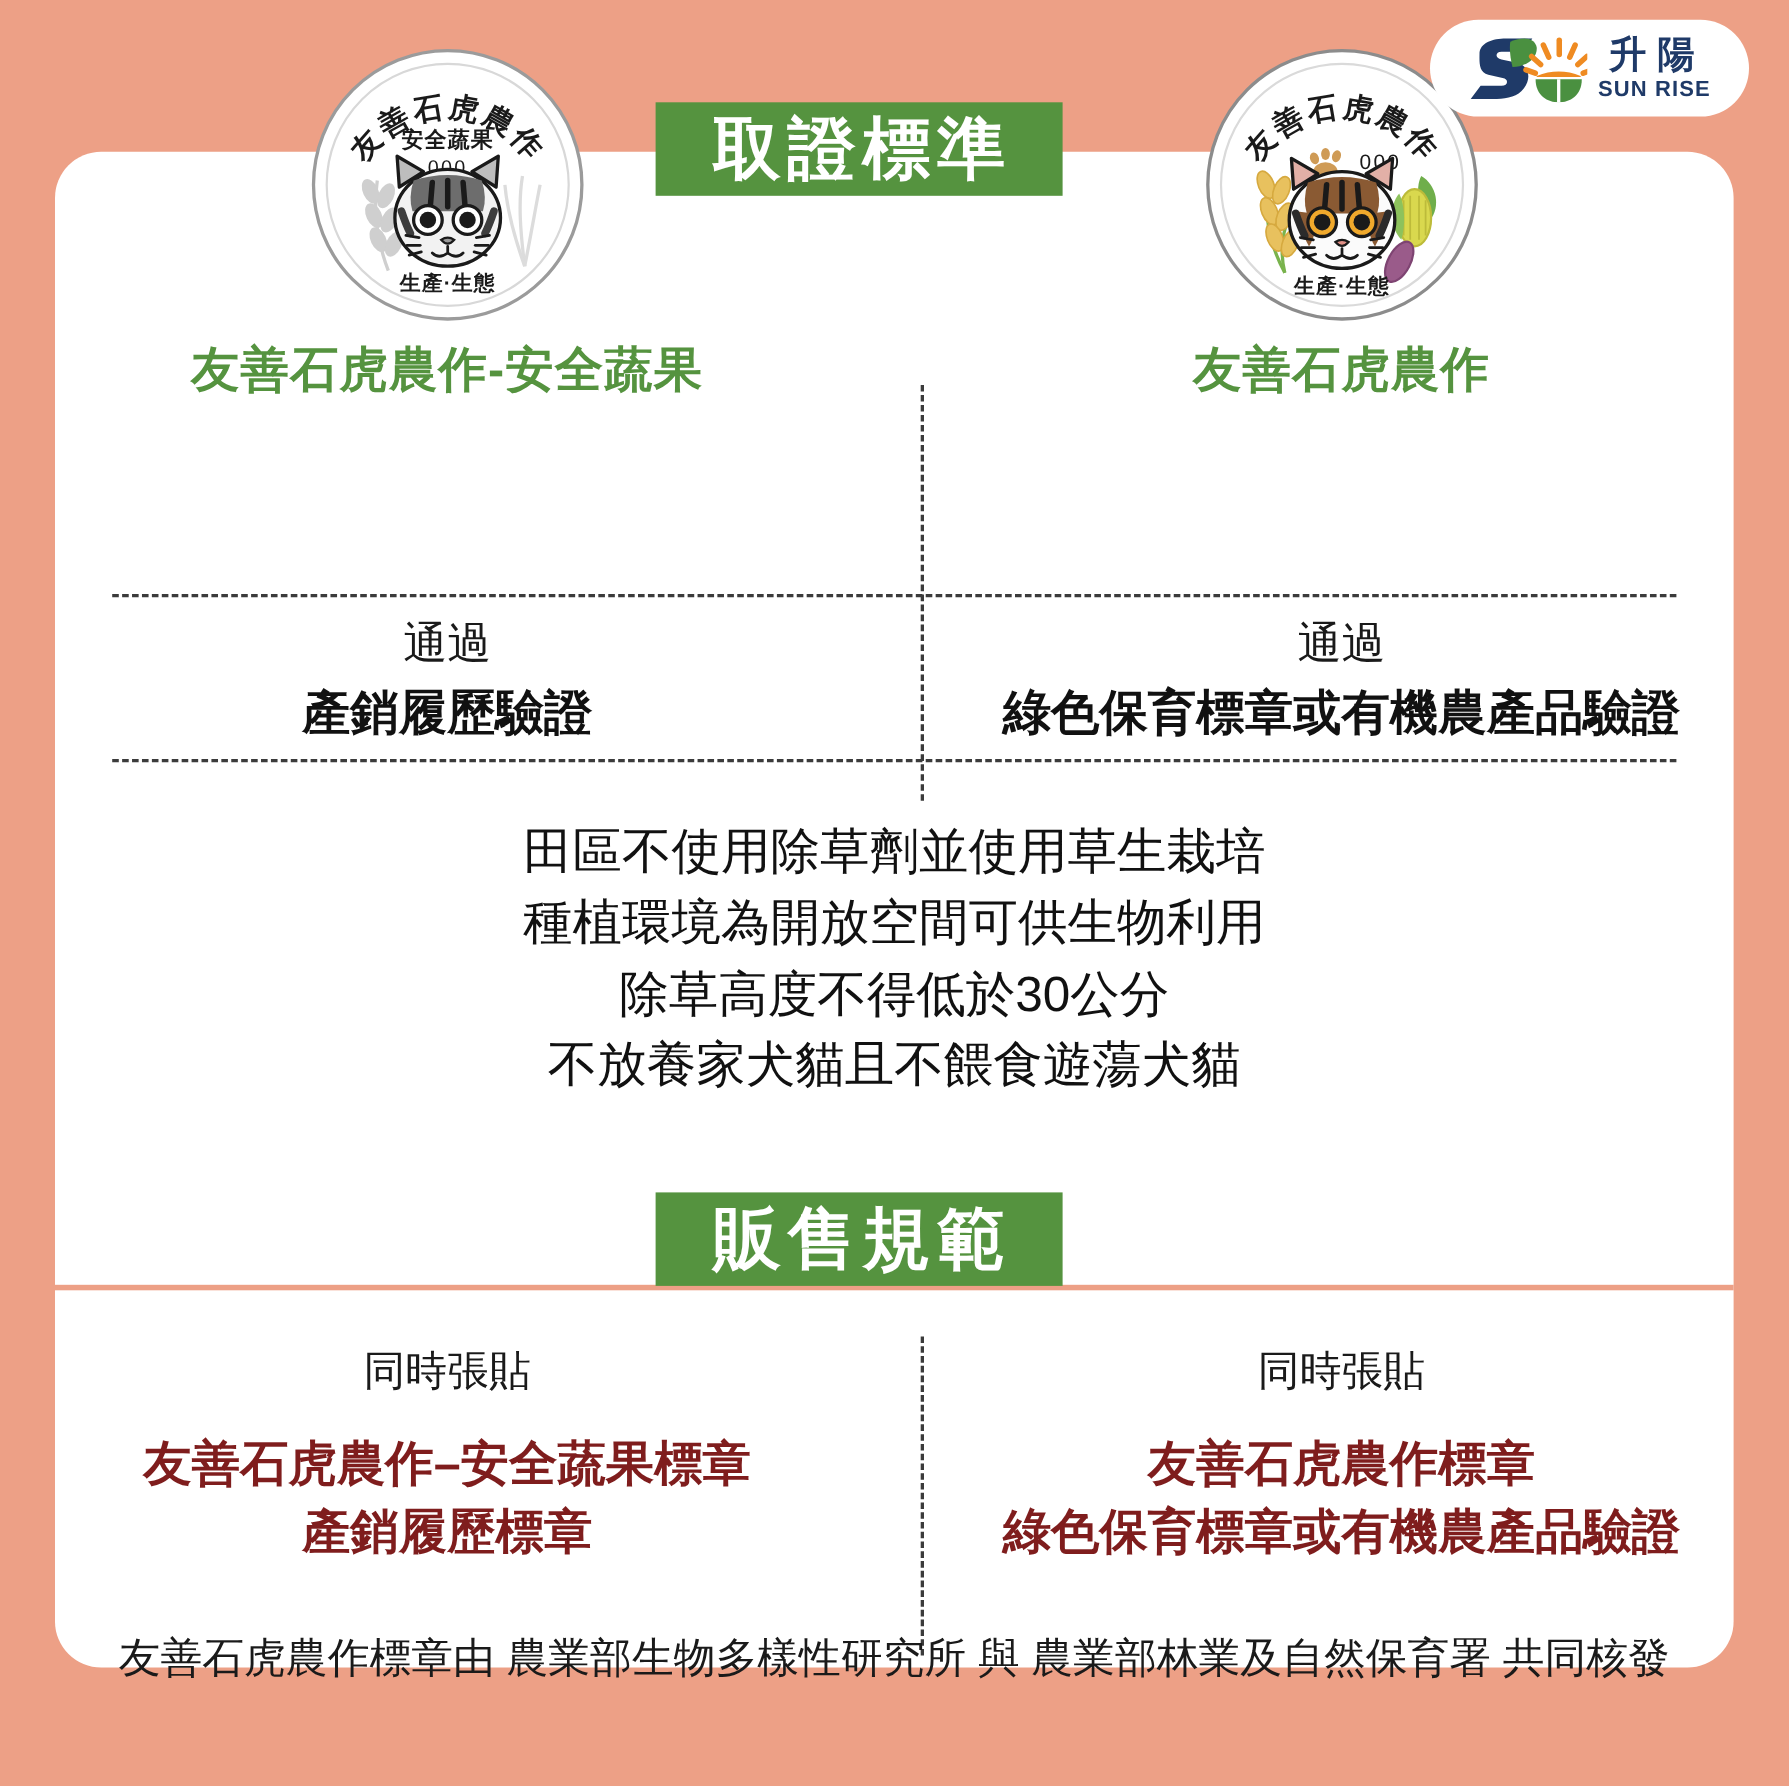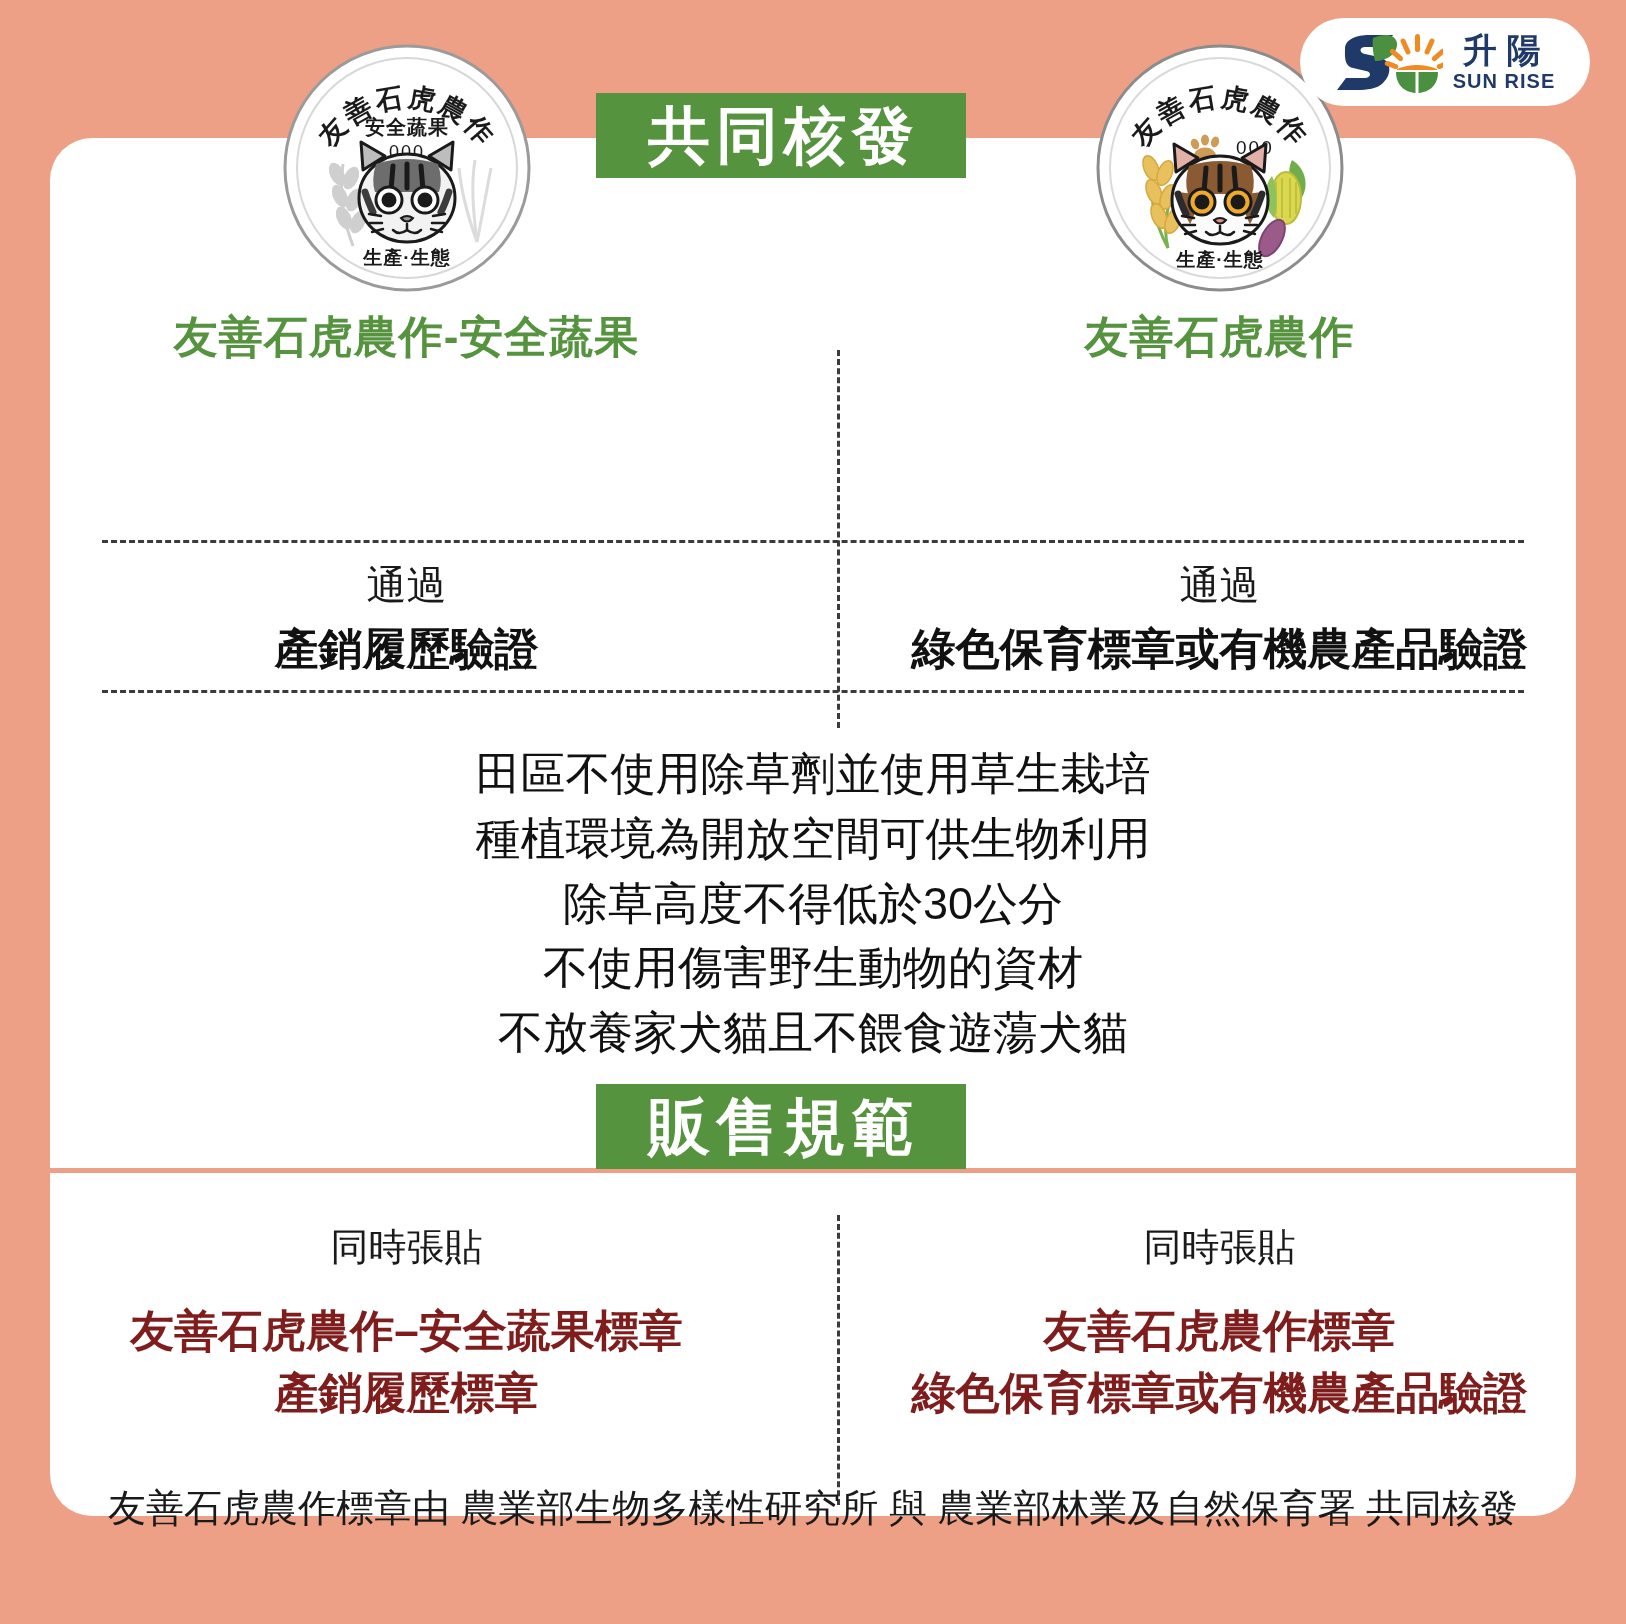--- a/index.html
+++ b/index.html
@@ -130,21 +130,21 @@
   <div class="logo-words">
     <div class="logo-cn">升陽</div>
     <div class="logo-en">SUN RISE</div>
   </div>
 </div>
 
 <div class="card"></div>
 
 <div class="sell-rule"></div>
 
-<div class="banner banner-top">共同核發</div>
+<div class="banner banner-top">取證標準</div>
 <div class="banner banner-sell">販售規範</div>
 
 <div class="cols">
 
   <div class="vdiv vdiv-a"></div>
   <div class="vdiv vdiv-b"></div>
   <div class="hdiv hdiv-a"></div>
   <div class="hdiv hdiv-b"></div>
 
   <div class="col col-left">
@@ -313,17 +313,16 @@
       <div>友善石虎農作標章</div>
       <div>綠色保育標章或有機農產品驗證</div>
     </div>
   </div>
 </div>
 
 <div class="criteria">
   <div>田區不使用除草劑並使用草生栽培</div>
   <div>種植環境為開放空間可供生物利用</div>
   <div>除草高度不得低於30公分</div>
-  <div>不使用傷害野生動物的資材</div>
   <div>不放養家犬貓且不餵食遊蕩犬貓</div>
 </div>
 
 <div class="footer">友善石虎農作標章由 農業部生物多樣性研究所 與 農業部林業及自然保育署 共同核發</div>
 
 </body></html>

